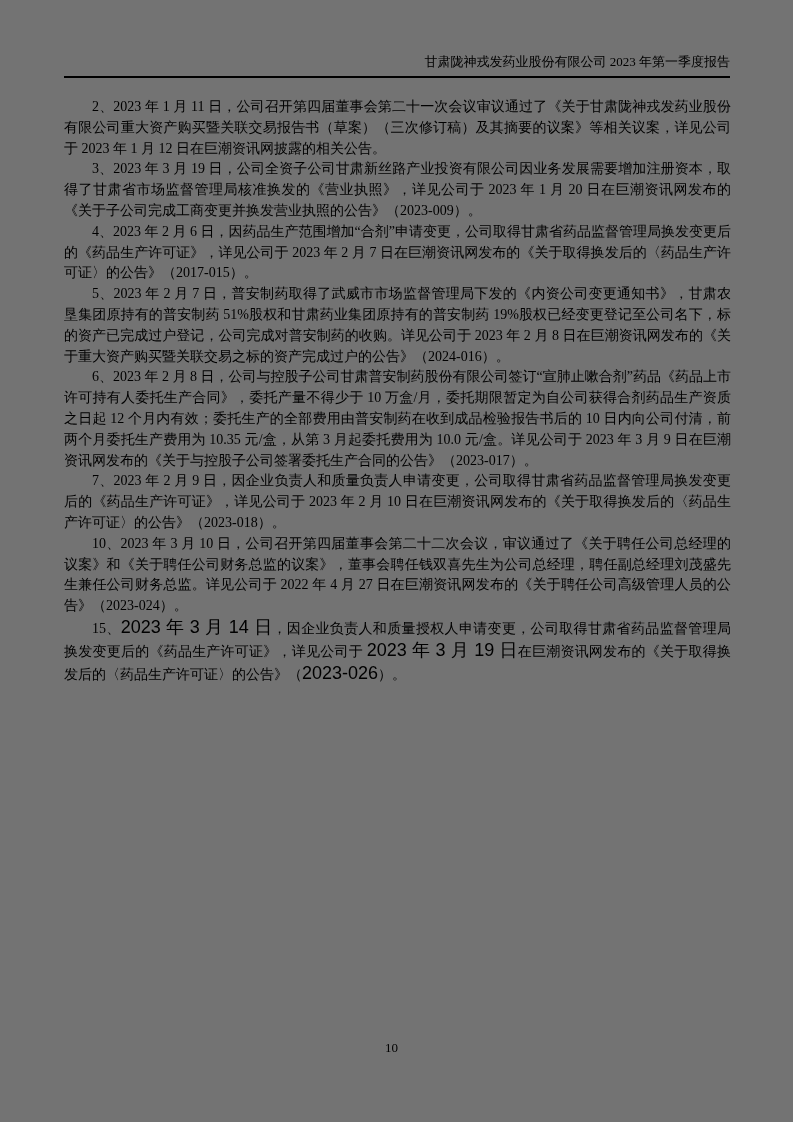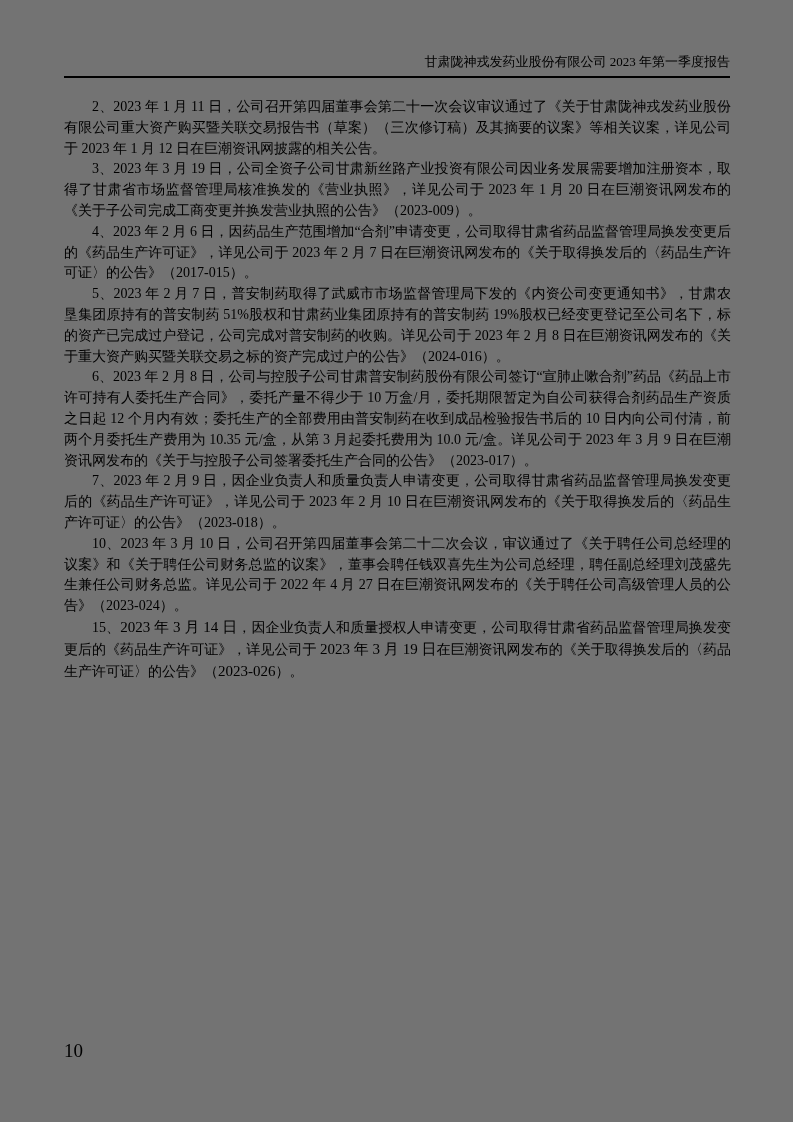--- a/index.html
+++ b/index.html
@@ -44,31 +44,31 @@
     text-align: justify;
     text-justify: inter-ideograph;
     word-break: break-all;
   }
   .para {
     margin: 0;
     padding: 0;
     text-indent: 2em;
   }
   .alt-num {
-    font-family: Liberation Serif, serif;
-    font-size: 15px;
+    font-family: Liberation Sans, sans-serif;
+    font-size: 18px;
   }
   .footer {
     position: absolute;
     left: 64px;
     right: 63px;
     top: 1040px;
-    text-align: left;
+    text-align: center;
     padding-right: 11px;
-    font-size: 19px;
+    font-size: 13px;
     color: #000000;
     font-family: Liberation Serif, serif;
   }
 </style>
 </head>
 <body>
 
 <div class="page">
 
   <div class="header">

